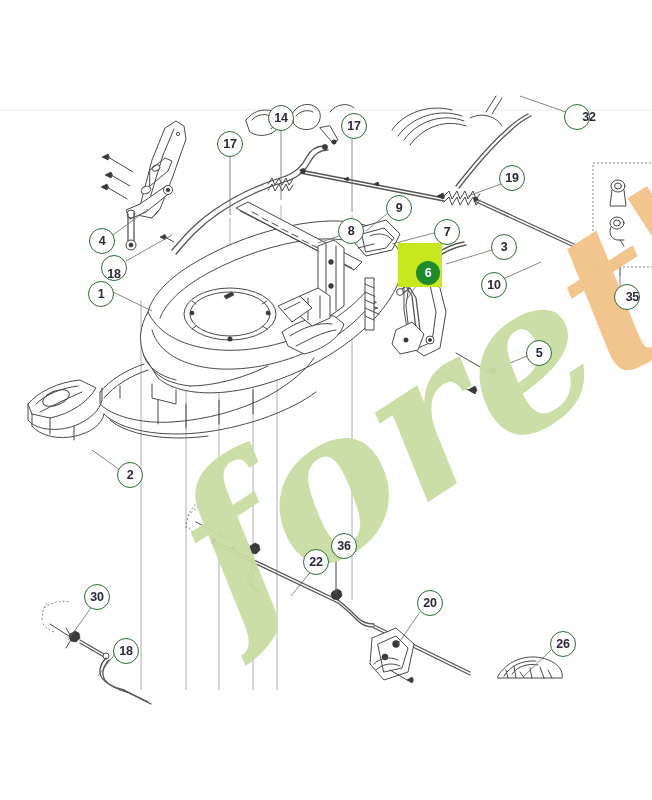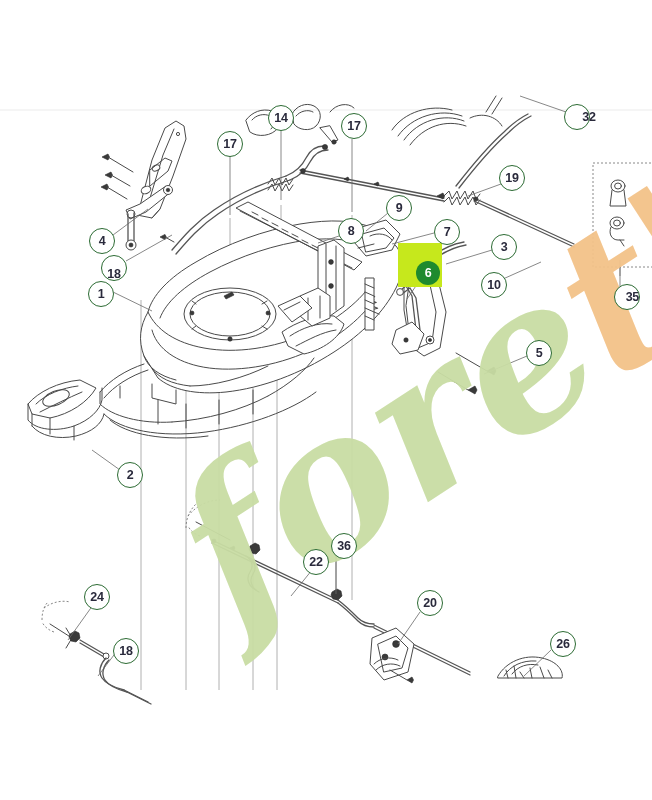--- a/index.html
+++ b/index.html
@@ -427,21 +427,21 @@
       <div class="callout" style="left: 526px; top: 340px;">
         <span>5</span>
       </div>
       <div class="callout" style="left: 614px; top: 284px; justify-content: flex-end;">
         <span>35</span>
       </div>
       <div class="callout" style="left: 117px; top: 462px;">
         <span>2</span>
       </div>
       <div class="callout" style="left: 84px; top: 584px;">
-        <span>24</span>
+        <span>30</span>
       </div>
       <div class="callout" style="left: 113px; top: 638px;">
         <span>18</span>
       </div>
       <div class="callout" style="left: 303px; top: 549px;">
         <span>22</span>
       </div>
       <div class="callout" style="left: 331px; top: 533px;">
         <span>36</span>
       </div>

